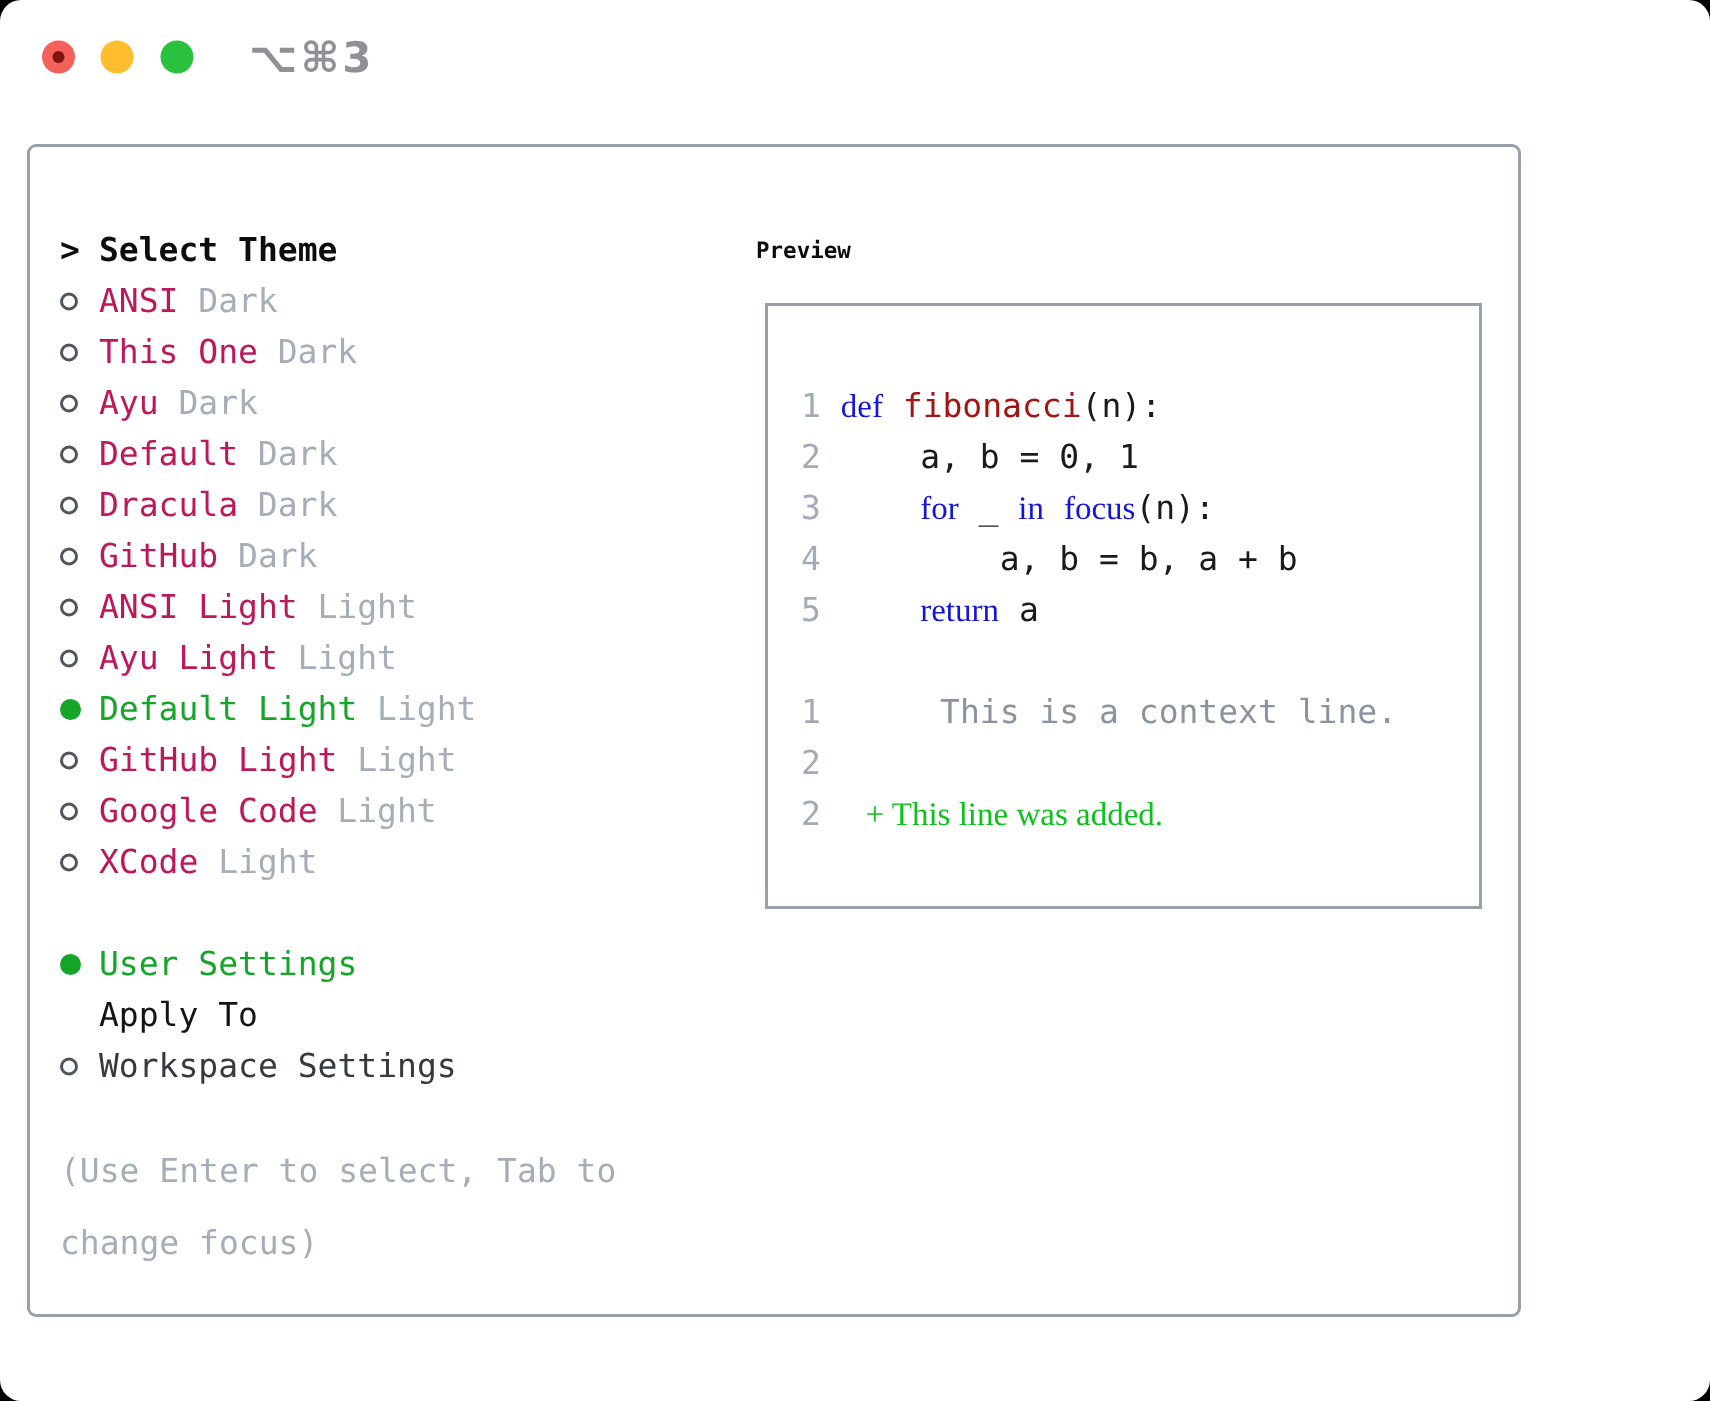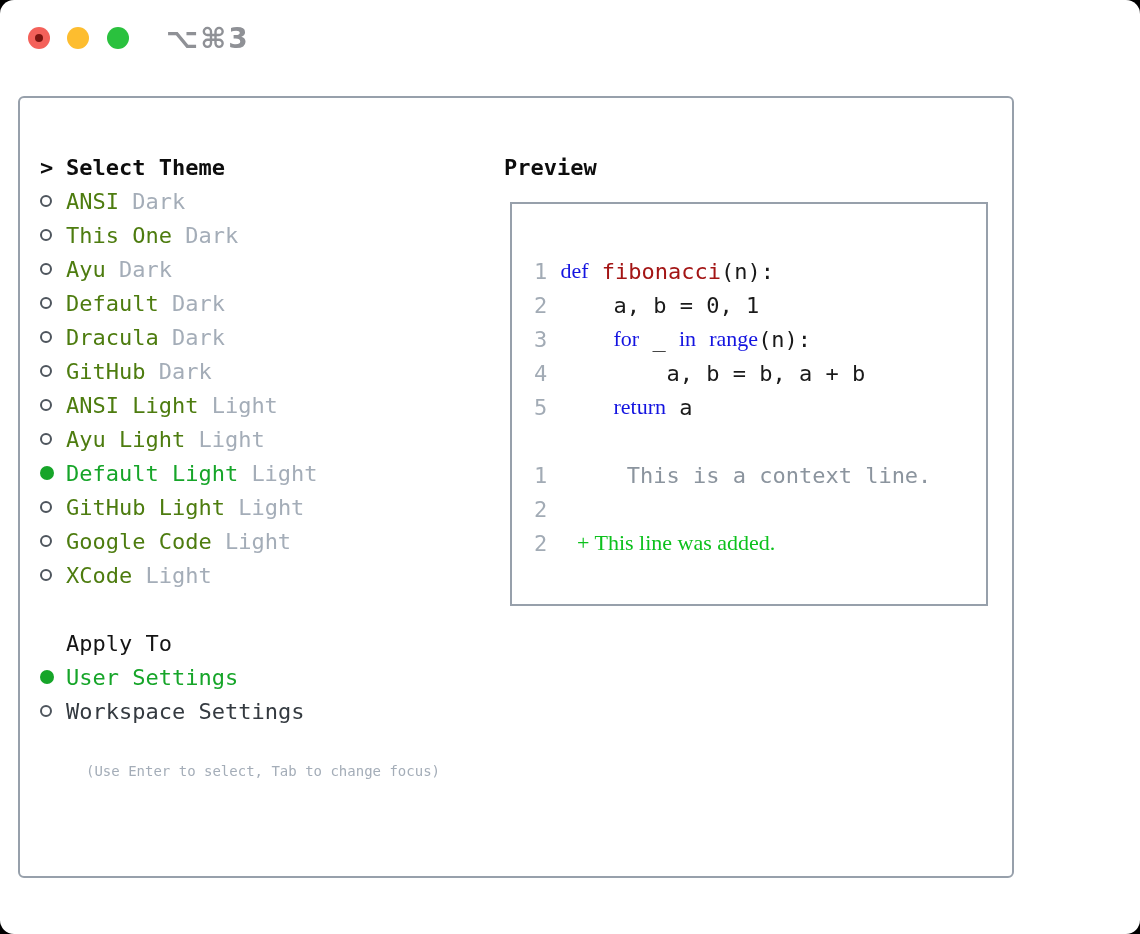--- a/index.html
+++ b/index.html
@@ -28,35 +28,35 @@
     border:2px solid var(--panel-border);border-radius:6px;background:#fff;
     box-sizing:border-box;
   }
   .row{display:flex;align-items:center;height:34px;font-size:22px;white-space:pre;}
   .marker{width:26px;flex:0 0 26px;display:flex;align-items:center;}
   .radio{width:12px;height:12px;border:2px solid #4e555d;border-radius:50%;box-sizing:border-box;}
   .radio.on{width:14px;height:14px;border:none;background:var(--accent-green);}
   .prompt{color:#0d0d0d;font-weight:bold;}
   .theme-list{position:absolute;left:20px;top:52px;}
   .hdr-label{color:#0d0d0d;font-weight:bold;}
-  .t-name{color:#4d7c0f;}
+  .t-name{color:#be185d;}
   .theme-row.selected .t-name{color:var(--accent-green);}
   .t-variant{color:var(--muted-gray);margin-left:13.2px;}
   .apply-section{position:absolute;left:20px;top:528px;}
   .apply-label{color:#141414;}
   .apply-row .t-name{color:#343a40;}
   .apply-row.selected .t-name{color:var(--accent-green);}
   .help-text{
     position:absolute;left:20px;top:660px;width:400px;
-    font-size:14px;line-height:26px;color:var(--muted-gray);text-align:right;
+    font-size:22px;line-height:48px;color:var(--muted-gray);
   }
   
   .preview-label{
     position:absolute;left:484px;top:52px;height:34px;display:flex;align-items:center;
-    font-size:22px;font-weight:bold;color:#0d0d0d;
+    font-size:15px;font-weight:bold;color:#0d0d0d;
   }
   .preview-box{
     position:absolute;left:490px;top:104px;width:478px;height:404px;
     border:2px solid var(--panel-border);box-sizing:border-box;background:#fff;
   }
   .code-area{position:absolute;left:22px;top:50px;}
   .code-line{height:34px;display:flex;align-items:center;font-size:22px;white-space:pre;}
   .line-num{color:var(--line-number-gray);}
   .tok-kw{color:var(--keyword-blue);font-family:Liberation Serif, serif;}
   .tok-fn{color:var(--function-red);text-align:center;}
@@ -93,39 +93,39 @@
         <div class="row theme-row"><span class="marker"><span class="radio"></span></span><span class="t-name">GitHub</span><span class="t-variant">Dark</span></div>
         <div class="row theme-row"><span class="marker"><span class="radio"></span></span><span class="t-name">ANSI Light</span><span class="t-variant">Light</span></div>
         <div class="row theme-row"><span class="marker"><span class="radio"></span></span><span class="t-name">Ayu Light</span><span class="t-variant">Light</span></div>
         <div class="row theme-row selected"><span class="marker"><span class="radio on"></span></span><span class="t-name">Default Light</span><span class="t-variant">Light</span></div>
         <div class="row theme-row"><span class="marker"><span class="radio"></span></span><span class="t-name">GitHub Light</span><span class="t-variant">Light</span></div>
         <div class="row theme-row"><span class="marker"><span class="radio"></span></span><span class="t-name">Google Code</span><span class="t-variant">Light</span></div>
         <div class="row theme-row"><span class="marker"><span class="radio"></span></span><span class="t-name">XCode</span><span class="t-variant">Light</span></div>
       </div>
 
     <div class="apply-section">
-      <div class="row">
+      <div class="row apply-row selected"><span class="marker"><span class="radio on"></span></span><span class="t-name">User Settings</span></div>
+
+    <div class="row">
         <span class="marker"></span>
         <span class="apply-label">Apply To</span>
       </div>
-
-    <div class="row apply-row selected"><span class="marker"><span class="radio on"></span></span><span class="t-name">User Settings</span></div>
         <div class="row apply-row"><span class="marker"><span class="radio"></span></span><span class="t-name">Workspace Settings</span></div>
       </div>
 
     <div class="help-text">(Use Enter to select, Tab to change focus)</div>
 
     <div class="preview-label">Preview</div>
 
     <div class="preview-box">
       <div class="code-area">
 
       <div class="code-line"><span class="line-num">1 </span><span class="tok-kw">def</span><span class="tok-txt"> </span><span class="tok-fn">fibonacci</span><span class="tok-txt">(n):</span></div>
           <div class="code-line"><span class="line-num">2 </span><span class="tok-txt">    a, b = 0, 1</span></div>
-          <div class="code-line"><span class="line-num">3 </span><span class="tok-txt">    </span><span class="tok-kw">for</span><span class="tok-txt"> _ </span><span class="tok-kw">in</span><span class="tok-txt"> </span><span class="tok-kw">range</span><span class="tok-txt">(n):</span></div>
+          <div class="code-line"><span class="line-num">3 </span><span class="tok-txt">    </span><span class="tok-kw">for</span><span class="tok-txt"> _ </span><span class="tok-kw">in</span><span class="tok-txt"> </span><span class="tok-kw">focus</span><span class="tok-txt">(n):</span></div>
           <div class="code-line"><span class="line-num">4 </span><span class="tok-txt">        a, b = b, a + b</span></div>
           <div class="code-line"><span class="line-num">5 </span><span class="tok-txt">    </span><span class="tok-kw">return</span><span class="tok-txt"> a</span></div>
           <div class="code-line"><span class="line-num">  </span></div>
           <div class="code-line"><span class="line-num">1 </span><span class="tok-ctx">     This is a context line.</span></div>
           <div class="code-line"><span class="line-num">2 </span></div>
           <div class="code-line"><span class="line-num">2 </span><span class="tok-add">   + This line was added.</span></div>
         </div>
     </div>
 
   </div>

